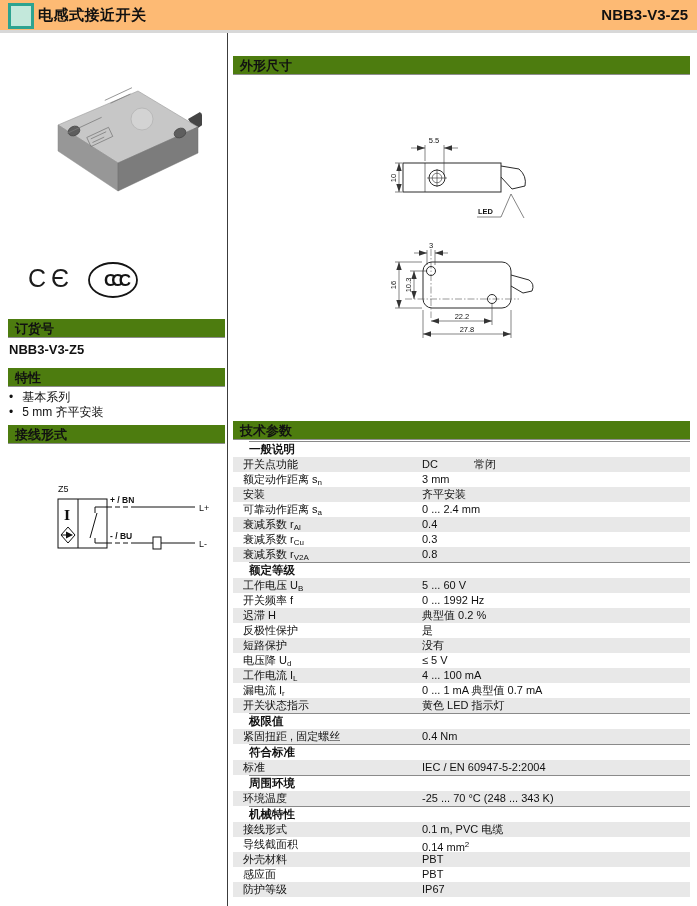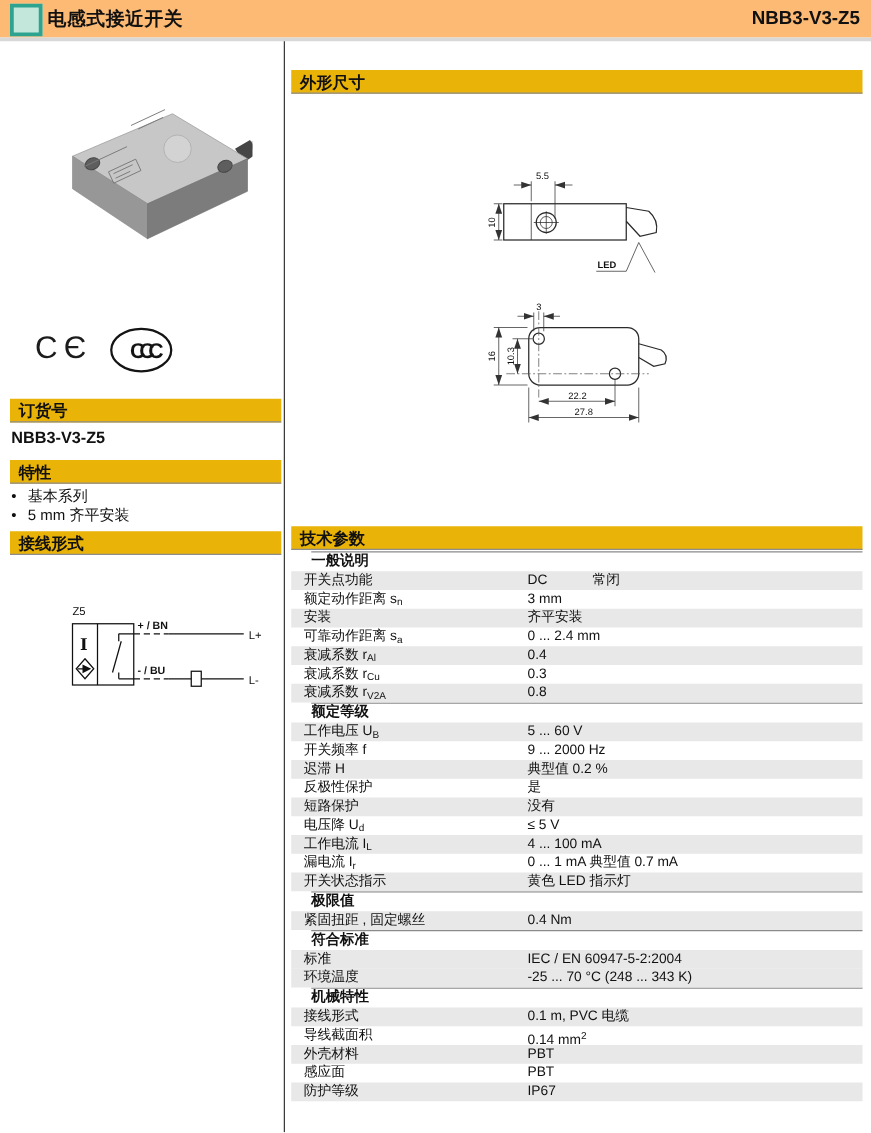--- a/index.html
+++ b/index.html
@@ -9,21 +9,21 @@
   }
   
   .topbar { position:absolute; left:0; top:0; width:697px; height:30px; background:#fdba74; }
   .topbar-shadow { position:absolute; left:0; top:30px; width:697px; height:3px; background:#d8d8d8; }
   .teal-square { position:absolute; left:8px; top:3px; width:20px; height:20px; background:#c3e8db; border:3px solid #2da390; }
   .topbar-title { position:absolute; left:38px; top:6px; font-size:15px; font-weight:bold; letter-spacing:.5px; }
   .topbar-product { position:absolute; right:9px; top:6px; font-size:15px; font-weight:bold; }
   
   .divider { position:absolute; left:227px; top:33px; width:1px; height:873px; background:#3c3c3c; }
   
-  .secbar { position:absolute; height:19px; background:#eab308; border-bottom:1px solid #8d8d8d;
+  .secbar { position:absolute; height:19px; background:#4d7c0f; border-bottom:1px solid #8d8d8d;
             font-size:13px; font-weight:bold; line-height:19px; padding-left:7px; box-sizing:border-box; }
   .secbar.l { left:8px; width:217px; }
   .secbar.r { left:233px; width:457px; }
   .order-number { position:absolute; left:9px; top:342px; font-size:13px; font-weight:bold; }
   .features { position:absolute; left:9px; top:390px; font-size:12px; }
   .feature-item { display:flex; gap:9px; line-height:15px; }
   
   .ce-mark { position:absolute; left:28px; top:264px; font-size:25px; font-weight:400; letter-spacing:5px; color:#1c1c1c; }
   .ccc-mark { position:absolute; left:86px; top:260px; }
   
@@ -239,21 +239,21 @@
         <span class="lbl">衰减系数<span class="sym">r</span><sub>V2A</sub></span>
         <span class="val">0.8</span>
       </div>
       <div class="sec-title">额定等级</div>
       <div class="prow alt">
         <span class="lbl">工作电压<span class="sym">U</span><sub>B</sub></span>
         <span class="val">5 ... 60 V</span>
       </div>
       <div class="prow">
         <span class="lbl">开关频率 f</span>
-        <span class="val">9 ... 2000 Hz</span>
+        <span class="val">0 ... 1992 Hz</span>
       </div>
       <div class="prow alt">
         <span class="lbl">迟滞 H</span>
         <span class="val">典型值 0.2 %</span>
       </div>
       <div class="prow">
         <span class="lbl">反极性保护</span>
         <span class="val">是</span>
       </div>
       <div class="prow alt">
@@ -279,20 +279,21 @@
       <div class="sec-title">极限值</div>
       <div class="prow alt">
         <span class="lbl">紧固扭距 , 固定螺丝</span>
         <span class="val">0.4 Nm</span>
       </div>
       <div class="sec-title">符合标准</div>
       <div class="prow alt">
         <span class="lbl">标准</span>
         <span class="val">IEC / EN 60947-5-2:2004</span>
       </div>
+      <div class="sec-title">周围环境</div>
       <div class="prow alt">
         <span class="lbl">环境温度</span>
         <span class="val">-25 ... 70 °C (248 ... 343 K)</span>
       </div>
       <div class="sec-title">机械特性</div>
       <div class="prow alt">
         <span class="lbl">接线形式</span>
         <span class="val">0.1 m, PVC 电缆</span>
       </div>
       <div class="prow">

